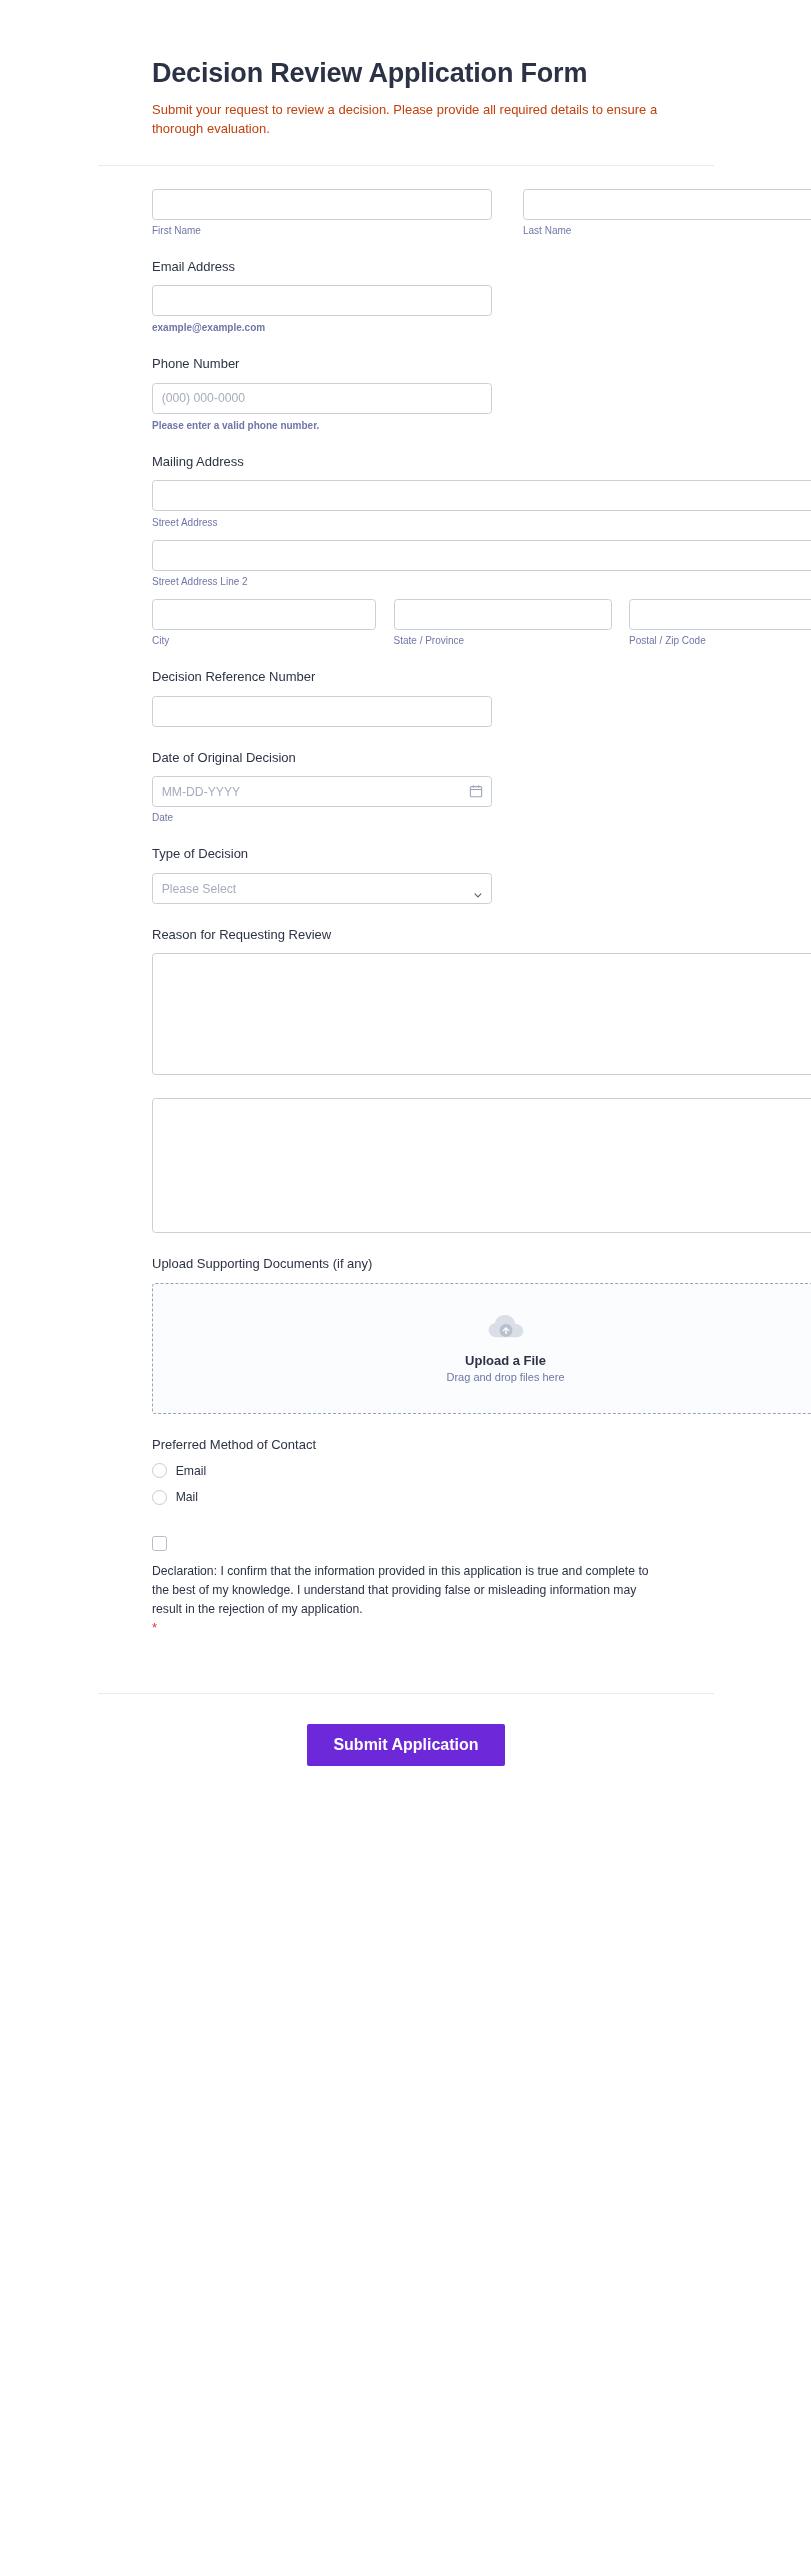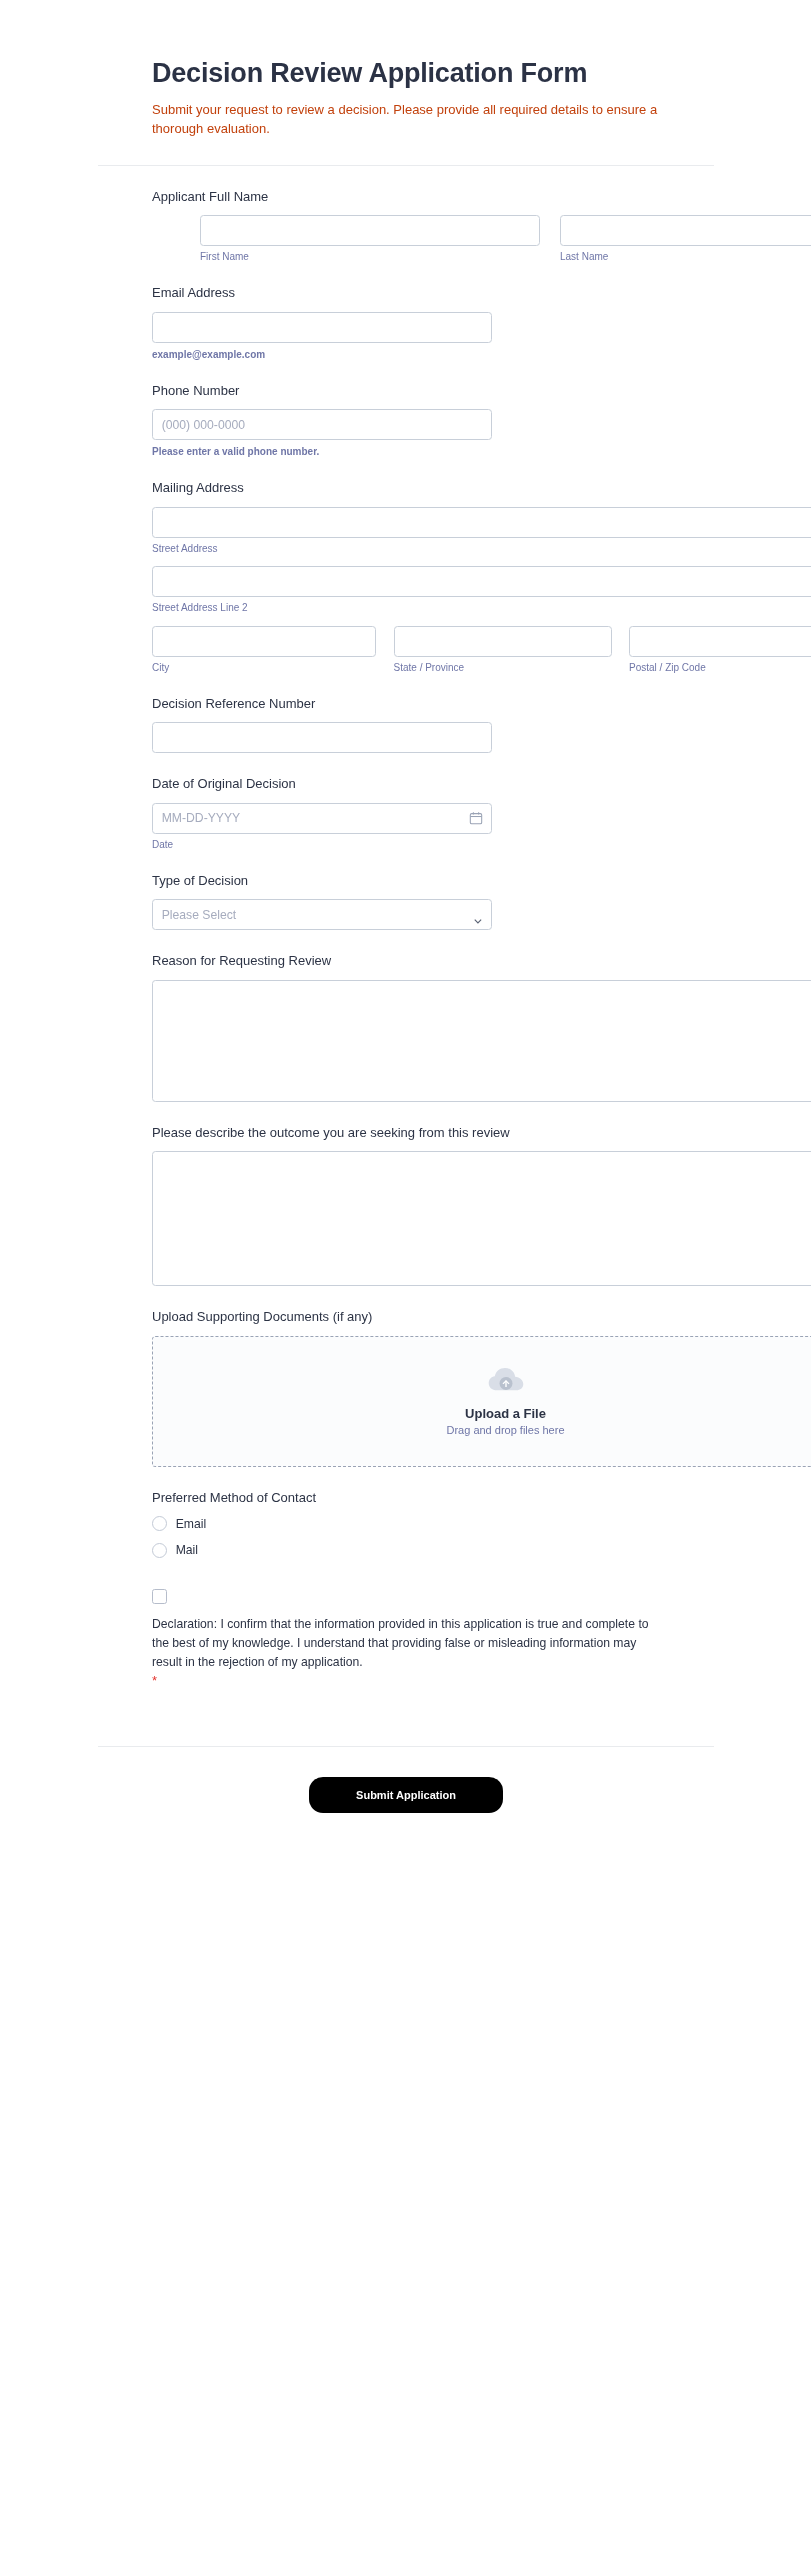--- a/index.html
+++ b/index.html
@@ -73,21 +73,21 @@
     border-radius: 3.5px;
     background: #fff;
     padding: 7.9px 8.7px;
     height: 31px;
     outline: none;
   }
   input.text-input::placeholder,
   textarea.textarea-input::placeholder {
     color: #a6acbe;
   }
-  .row { display: flex; gap: 20px; margin-left: 48px; }
+  .row { display: flex; gap: 31px; }
   .col-half { width: 340px; }
   .w-390 { width: 340px; }
   .w-full { width: 707px; }
   .w-city { width: 224px; }
   .w-state { width: 218px; }
   .w-zip { width: 218px; }
   .addr-row { display: flex; gap: 17.5px; }
 
   .date-wrap { position: relative; width: 340px; }
   .date-wrap input { width: 340px; padding-right: 28px; }
@@ -190,46 +190,45 @@
     margin-top: 1.7px;
   }
   .footer {
     border-top: 0.9px solid #e9ebee;
     margin-top: 40px;
     padding: 30px 0 35px 0;
     display: flex;
     justify-content: center;
   }
   .submit-btn {
-    background: #000000;
+    background: #6d28d9;
     color: #ffffff;
     border: none;
-    border-radius: 14px;
-    font-size: 11px;
+    border-radius: 2px;
+    font-size: 16px;
     font-weight: bold;
     font-family: "Liberation Sans", sans-serif;
     padding: 12.2px 26px;
     min-width: 194px;
     cursor: pointer;
   }
 </style>
 </head>
 <body>
 
 <div class="form-wrap">
 
   <div class="header">
     <h1 class="form-title">Decision Review Application Form</h1>
     <p class="form-subtitle">Submit your request to review a decision. Please provide all required details to ensure a thorough evaluation.</p>
   </div>
 
   <div class="body-area">
 
     <div class="field-block">
-      <label class="field-label">Applicant Full Name</label>
       <div class="row">
         <div class="col-half">
           <input class="text-input w-390" type="text" value="" style="">
           <span class="sub-label">First Name</span>
         </div>
         <div class="col-half">
           <input class="text-input w-390" type="text" value="" style="">
           <span class="sub-label">Last Name</span>
         </div>
       </div>
@@ -310,21 +309,20 @@
         </span>
       </div>
     </div>
 
     <div class="field-block">
       <label class="field-label">Reason for Requesting Review</label>
       <textarea class="textarea-input" style=""></textarea>
     </div>
 
     <div class="field-block">
-      <label class="field-label">Please describe the outcome you are seeking from this review</label>
       <textarea class="textarea-input textarea-tall" style=""></textarea>
     </div>
 
     <div class="field-block">
       <label class="field-label">Upload Supporting Documents (if any)</label>
       <div class="upload-zone">
         <span class="upload-icon-box">
           <svg width="38" height="28" viewBox="0 0 44 32">
             <path d="M12 28 C5 28 2 24 2 19.5 C2 15.5 5 12.2 9 11.8 C10 6 14.8 2 20.8 2 C27 2 32 6.6 32.6 12.3 C38 12.8 42 16.6 42 21 C42 25.2 38.4 28 34 28 Z" fill="#d9dee7"></path>
             <circle cx="22" cy="20" r="7.5" fill="#b9c1ce"></circle>

